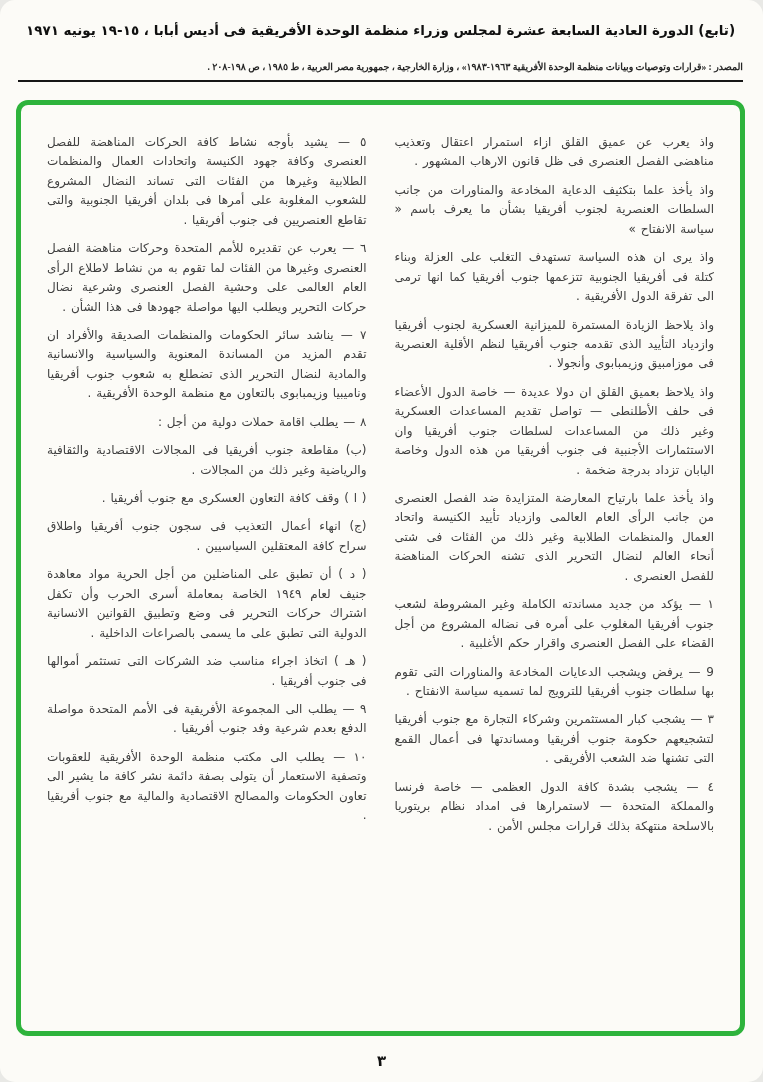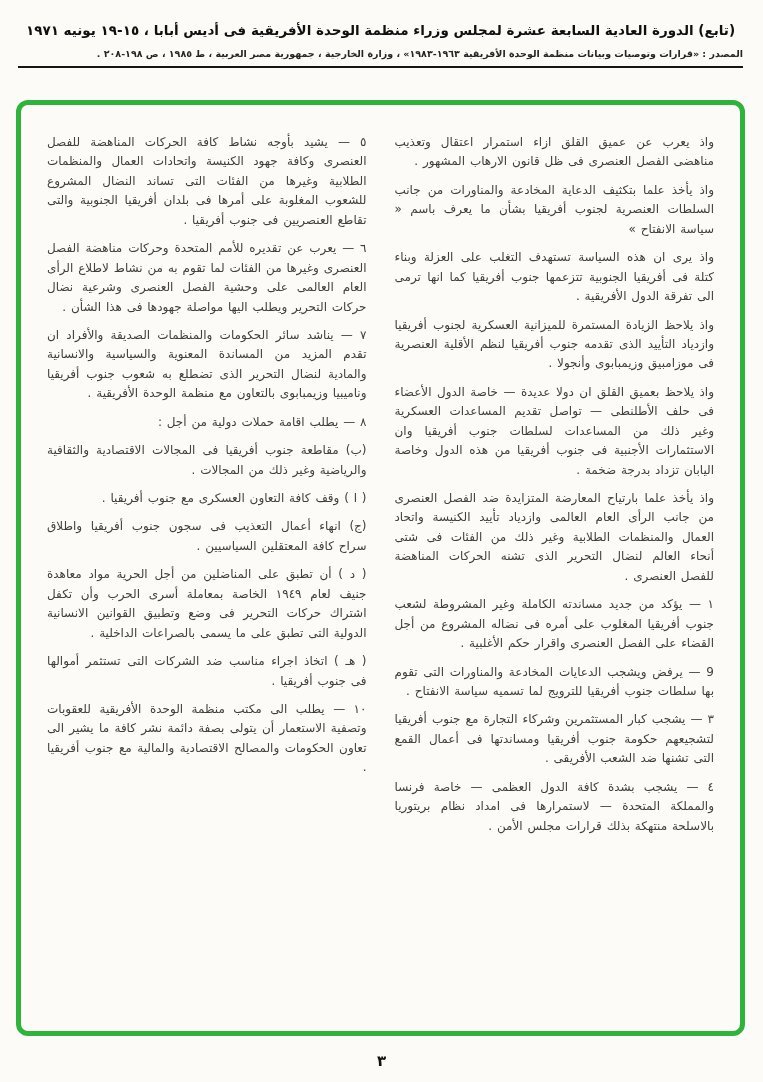--- a/index.html
+++ b/index.html
@@ -8,43 +8,45 @@
 
   .page {
     position: relative;
     width: 763px;
     height: 1082px;
     margin: 0 auto;
     background: #fcfbf7;
     overflow: hidden;
     direction: rtl;
     color: #1b1b1b;
+    border-radius: 15px;
   }
 
   .header {
     position: absolute;
     top: 20px;
     right: 20px;
     left: 18px;
   }
   .header-title {
     text-align: center;
     font-size: 13.5px;
     font-weight: bold;
     color: #101010;
     letter-spacing: 0;
     line-height: 1.5;
   }
   .header-source {
-    margin-top: 7px;
+    margin-top: 21px;
     text-align: right;
     font-size: 9.5px;
     font-weight: bold;
     color: #262626;
     line-height: 1.4;
+    font-family: Liberation Serif, serif;
   }
   .header-rule {
     margin-top: 5px;
     border-bottom: 2px solid #161616;
   }
 
   .frame {
     position: absolute;
     top: 100px;
     right: 18px;
@@ -117,20 +119,21 @@
       <div class="col">
           <p class="para">٥ — يشيد بأوجه نشاط كافة الحركات المناهضة للفصل العنصرى وكافة جهود الكنيسة واتحادات العمال والمنظمات الطلابية وغيرها من الفئات التى تساند النضال المشروع للشعوب المغلوبة على أمرها فى بلدان أفريقيا الجنوبية والتى تقاطع العنصريين فى جنوب أفريقيا .</p>
           <p class="para">٦ — يعرب عن تقديره للأمم المتحدة وحركات مناهضة الفصل العنصرى وغيرها من الفئات لما تقوم به من نشاط لاطلاع الرأى العام العالمى على وحشية الفصل العنصرى وشرعية نضال حركات التحرير ويطلب اليها مواصلة جهودها فى هذا الشأن .</p>
           <p class="para">٧ — يناشد سائر الحكومات والمنظمات الصديقة والأفراد ان تقدم المزيد من المساندة المعنوية والسياسية والانسانية والمادية لنضال التحرير الذى تضطلع به شعوب جنوب أفريقيا وناميبيا وزيمبابوى بالتعاون مع منظمة الوحدة الأفريقية .</p>
           <p class="para">٨ — يطلب اقامة حملات دولية من أجل :</p>
           <p class="para">(ب) مقاطعة جنوب أفريقيا فى المجالات الاقتصادية والثقافية والرياضية وغير ذلك من المجالات .</p>
           <p class="para">( ا ) وقف كافة التعاون العسكرى مع جنوب أفريقيا .</p>
           <p class="para">(ج) انهاء أعمال التعذيب فى سجون جنوب أفريقيا واطلاق سراح كافة المعتقلين السياسيين .</p>
           <p class="para">( د ) أن تطبق على المناضلين من أجل الحرية مواد معاهدة جنيف لعام ١٩٤٩ الخاصة بمعاملة أسرى الحرب وأن تكفل اشتراك حركات التحرير فى وضع وتطبيق القوانين الانسانية الدولية التى تطبق على ما يسمى بالصراعات الداخلية .</p>
           <p class="para">( هـ ) اتخاذ اجراء مناسب ضد الشركات التى تستثمر أموالها فى جنوب أفريقيا .</p>
+          <p class="para">٩ — يطلب الى المجموعة الأفريقية فى الأمم المتحدة مواصلة الدفع بعدم شرعية وفد جنوب أفريقيا .</p>
           <p class="para">١٠ — يطلب الى مكتب منظمة الوحدة الأفريقية للعقوبات وتصفية الاستعمار أن يتولى بصفة دائمة نشر كافة ما يشير الى تعاون الحكومات والمصالح الاقتصادية والمالية مع جنوب أفريقيا .</p>
         </div>
     </div>
   </div>
 
   <div class="page-number">٣</div>
 
 </div>
 
 </body></html>

